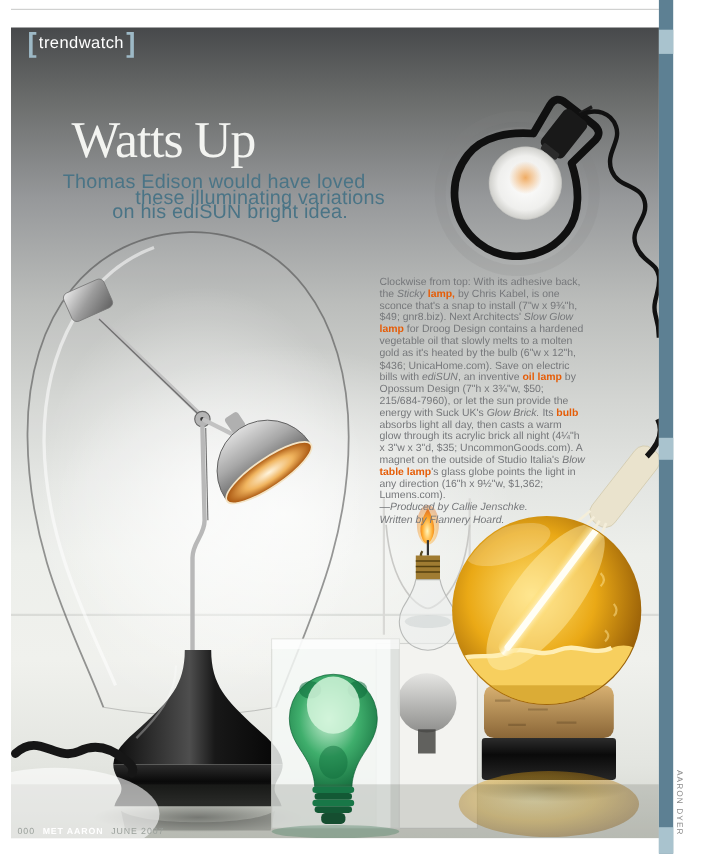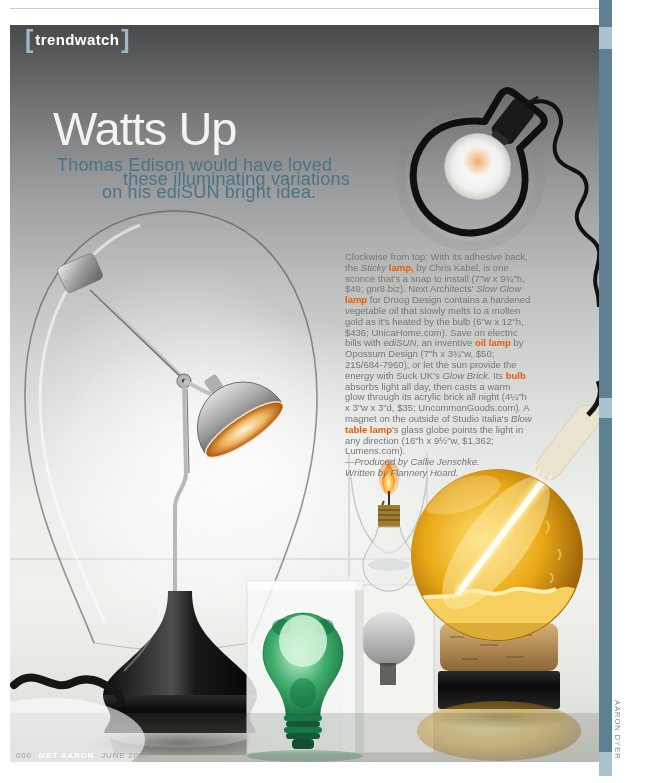--- a/index.html
+++ b/index.html
@@ -9,23 +9,23 @@
   
   .photo{position:absolute;left:10px;top:25px;width:589px;height:737px;overflow:hidden;
     background:
       radial-gradient(ellipse 300px 220px at 42% 60%, rgba(255,255,255,.75), rgba(255,255,255,0) 70%),
       linear-gradient(180deg,#47494b 0%,#6b6d6c 9%,#96989a 21%,#bbbdbb 34%,#d3d5d2 46%,
         #e3e5e2 56%,#edefeb 65%,#f0f1ed 78%,#e3e5e0 91%,#d0d2cb 100%);}
   .scene{position:absolute;left:0;top:0;}
   
   .header{position:absolute;left:15px;top:3px;display:flex;align-items:center;}
   .bracket{font-size:25px;font-weight:bold;color:var(--bracket,#9db9c6);line-height:22px;}
-  .hd-label{font-size:15px;font-weight:bold;color:#ffffff;letter-spacing:.4px;padding:0 2px;}
-  
-  .title{position:absolute;left:43px;top:76px;margin:0;font-family:Liberation Sans, sans-serif;
+  .hd-label{font-size:15px;font-weight:normal;color:#ffffff;letter-spacing:.4px;padding:0 2px;}
+  
+  .title{position:absolute;left:55px;top:76px;margin:0;font-family:Liberation Serif, serif;
     font-weight:400;font-size:47px;letter-spacing:-1px;color:#f3f4f1;}
   .subtitle{position:absolute;left:47px;top:134px;font-size:18px;line-height:13.5px;
     color:var(--subtitle,#4a7486);letter-spacing:.2px;}
   .sub-1{margin-left:66px;}
   .sub-2{margin-left:45px;}
   
   .caption{position:absolute;left:335px;top:227px;width:187px;margin:0;font-size:9.5px;
     line-height:10.8px;color:#75777a;}
   .seg-italic{font-style:italic;text-align:center;}
   .seg-accent{color:var(--accent,#e65c06);font-weight:bold;}

